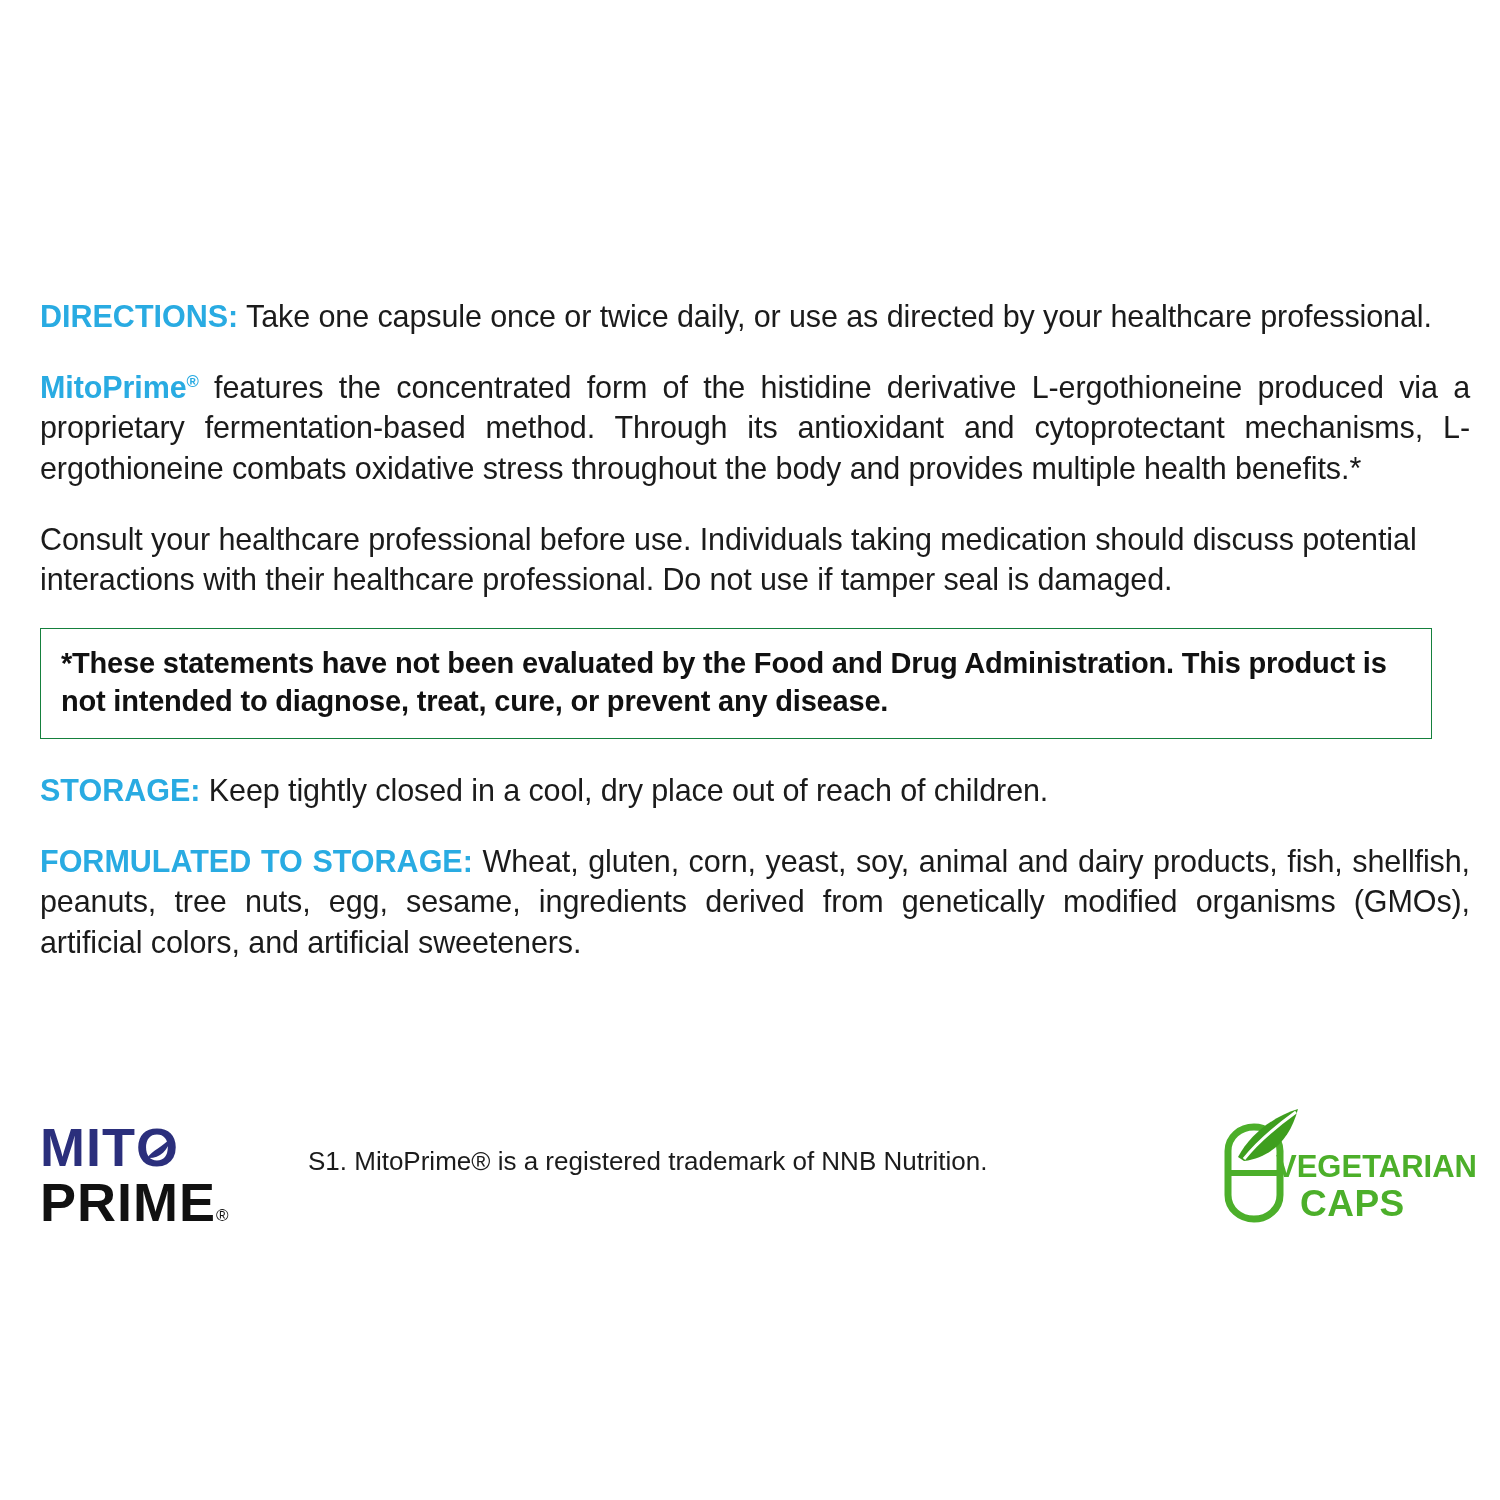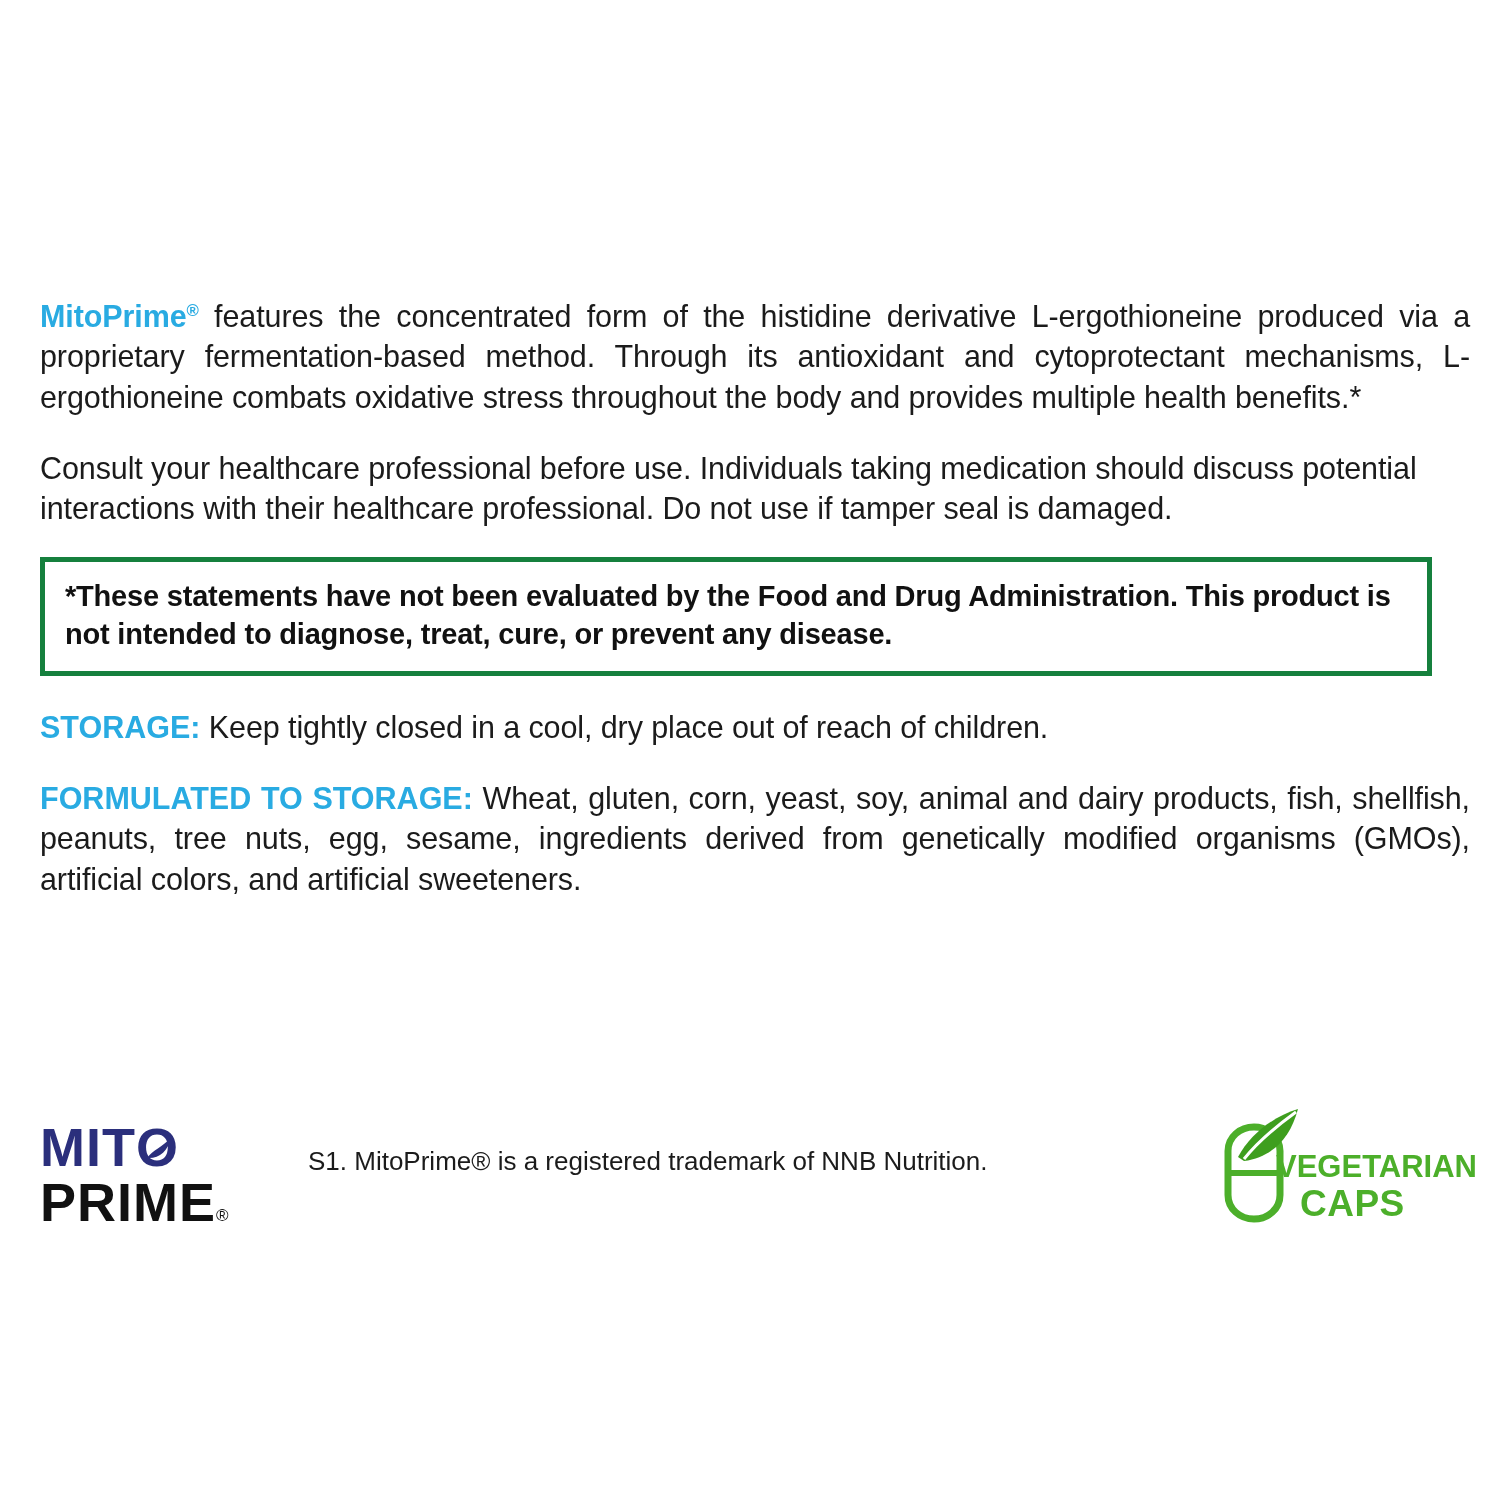--- a/index.html
+++ b/index.html
@@ -39,21 +39,21 @@
   .brand-inline {
     color: #29ABE2;
     font-weight: bold;
   }
   sup.reg {
     font-size: 0.55em;
     vertical-align: super;
     line-height: 0;
   }
   .disclaimer-box {
-    border: 5px solid #15803d;
+    border: 1px solid #15803d;
     padding: 16px 20px 18px 20px;
     margin: 6px 0 26px 0;
     width: 1392px;
     box-sizing: border-box;
   }
   .disclaimer-box p {
     margin: 0;
     font-size: 29px;
     font-weight: bold;
     line-height: 1.3;
@@ -136,20 +136,23 @@
     color: #4CAF2A;
     margin-top: 3px;
     padding-left: 24px;
   }
 </style>
 </head>
 <body>
 
 <div class="label-panel">
 
+  <p class="para">
+    <span class="heading">DIRECTIONS:</span><span> Take one capsule once or twice daily, or use as directed by your healthcare professional.</span>
+  </p>
 
   <p class="para justify">
     <span class="brand-inline">MitoPrime</span><sup class="reg brand-inline">®</sup><span> features the concentrated form of the histidine derivative L-ergothioneine produced via a proprietary fermentation-based method. Through its antioxidant and cytoprotectant mechanisms, L-ergothioneine combats oxidative stress throughout the body and provides multiple health benefits.*</span>
   </p>
 
   <p class="para">Consult your healthcare professional before use. Individuals taking medication should discuss potential interactions with their healthcare professional. Do not use if tamper seal is damaged.</p>
 
   <div class="disclaimer-box">
     <p>*These statements have not been evaluated by the Food and Drug Administration. This product is not intended to diagnose, treat, cure, or prevent any disease.</p>
   </div>

